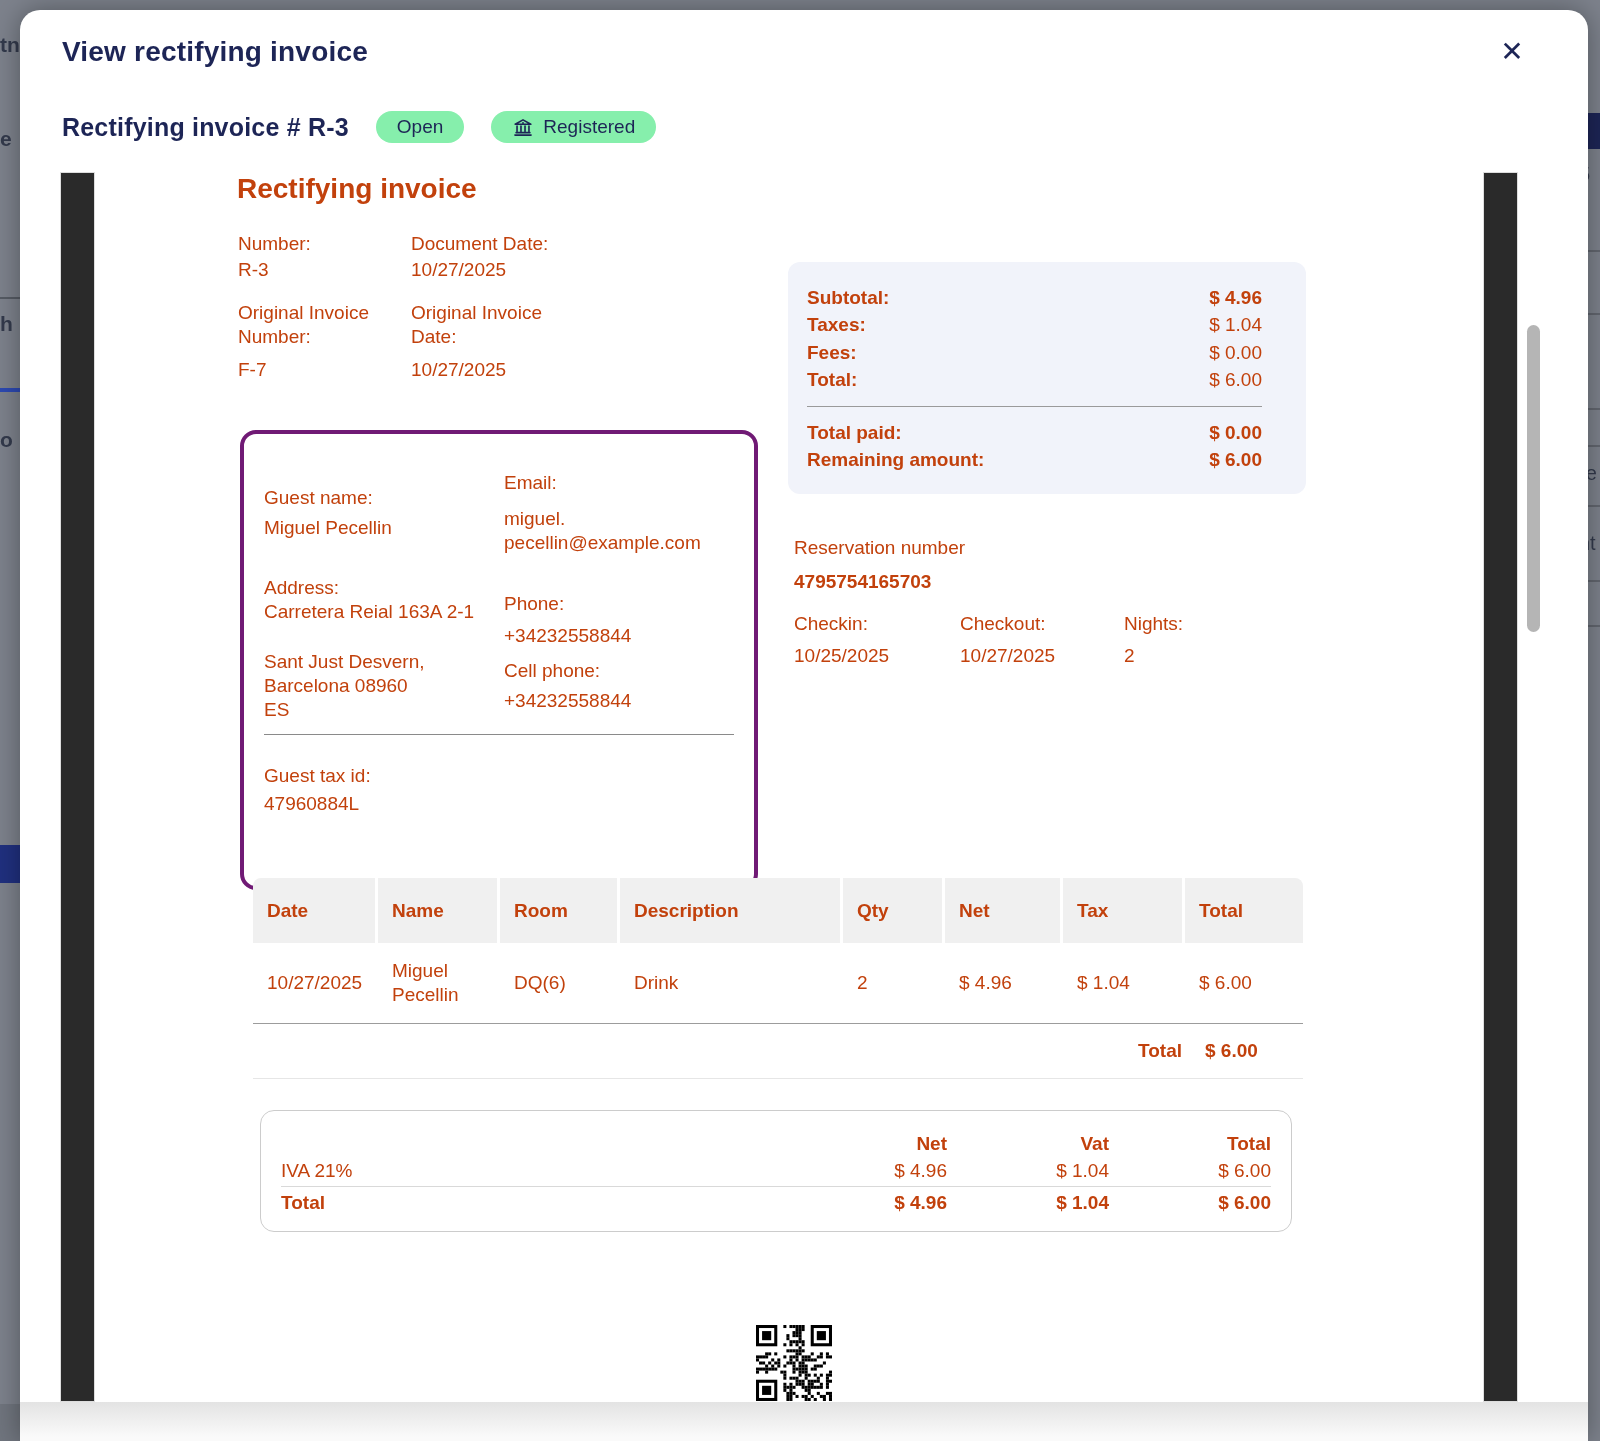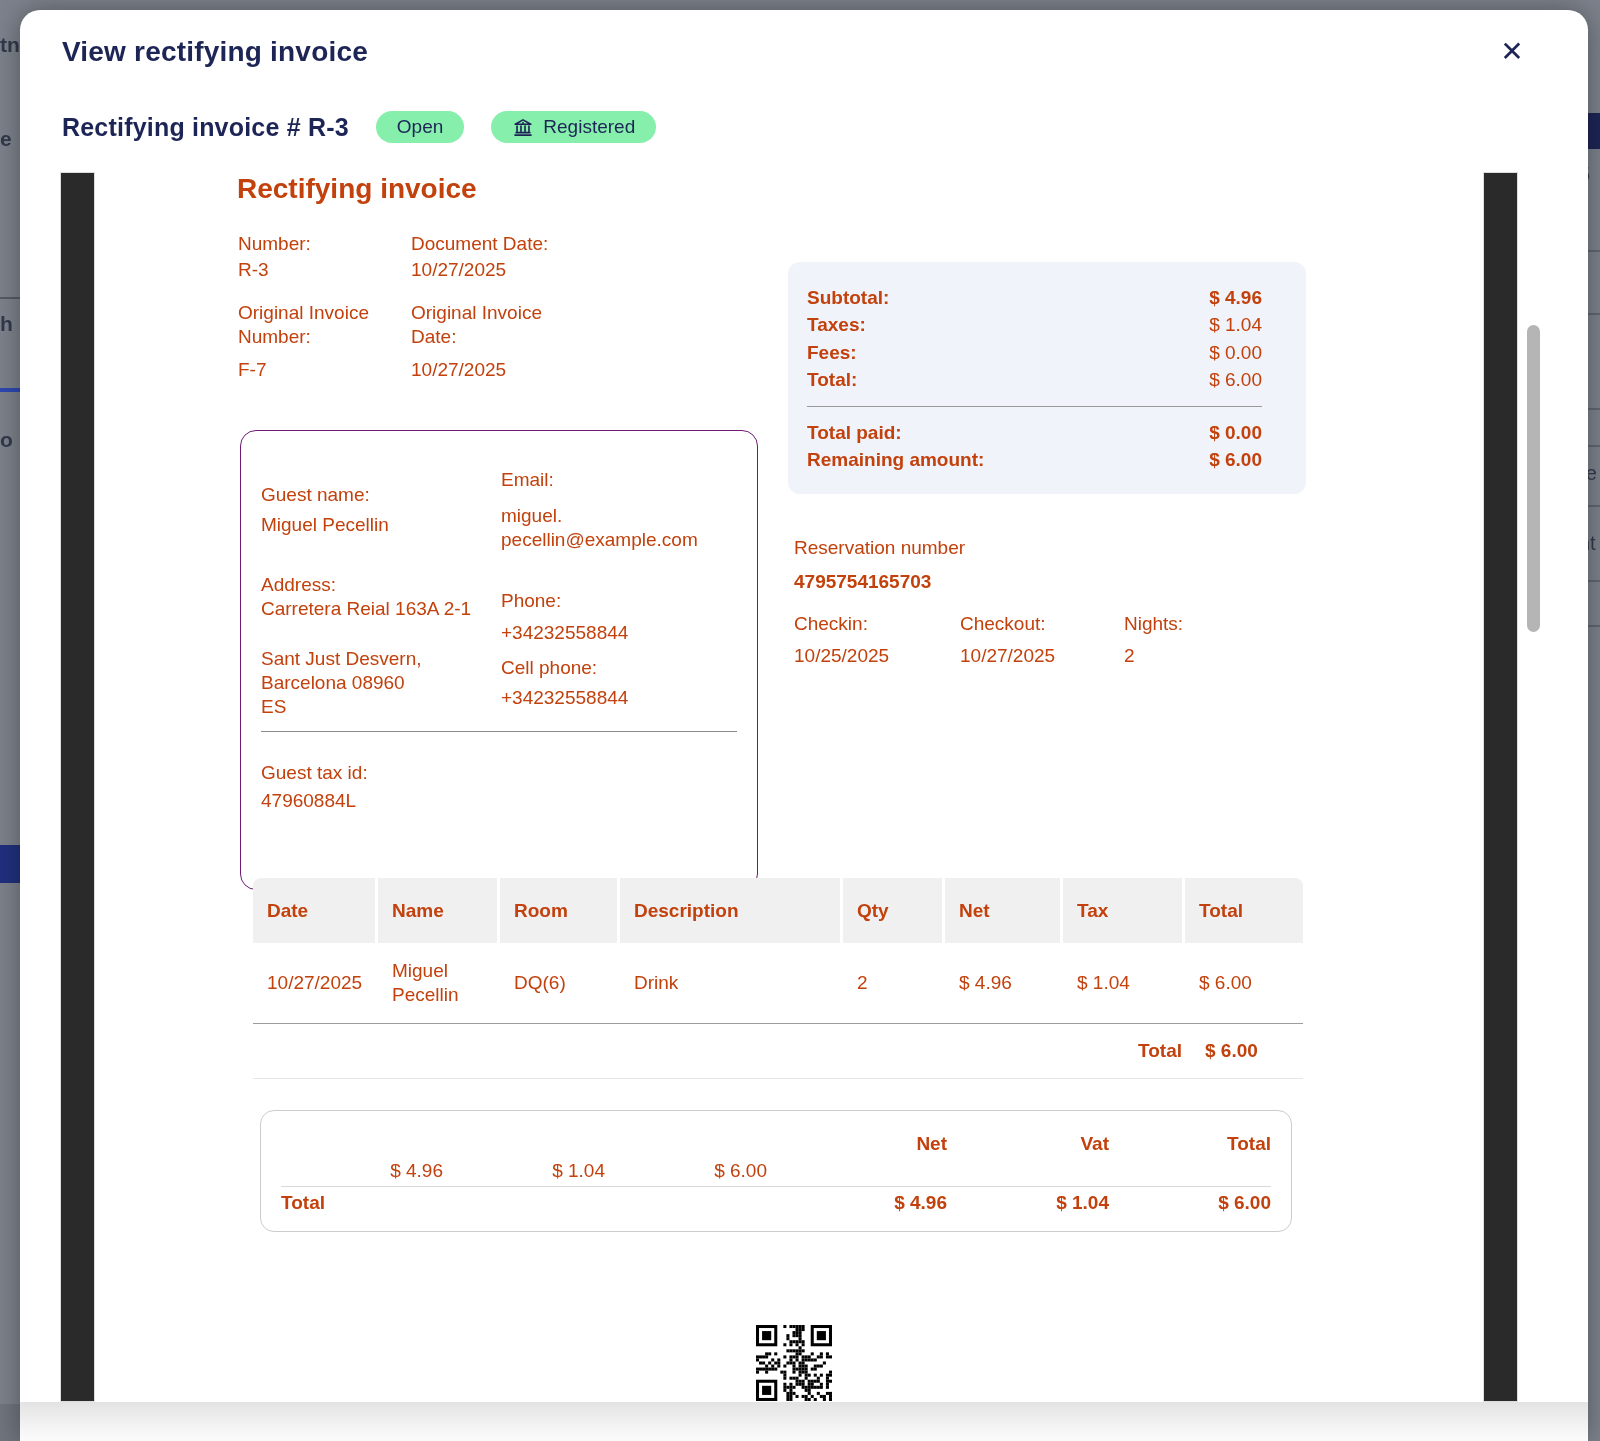--- a/index.html
+++ b/index.html
@@ -48,21 +48,21 @@
   .meta-col .v{margin-top:2px;}
   .meta-col .g{margin-top:19px;}
   .meta-col .v2{margin-top:9px;}
 
   .summary-box{left:693px;top:90px;width:518px;background:#f1f3fa;border-radius:12px;
     padding:22px 44px 20px 19px;}
   .srow{display:flex;justify-content:space-between;height:27.5px;align-items:center;}
   .srow .lab{font-weight:700;}
   .sdiv{border:none;border-top:1px solid #9a9a9a;margin:12px 0;}
 
-  .guest-box{left:145px;top:258px;width:518px;height:460px;border:1px solid #701a75;border-radius:16px;}
+  .guest-box{left:145px;top:258px;width:518px;height:460px;border:4px solid #701a75;border-radius:16px;}
   .gcolL{position:absolute;left:20px;top:52px;width:245px;}
   .gcolR{position:absolute;left:260px;top:37px;width:235px;}
   .gdiv{position:absolute;left:20px;right:20px;top:300px;border-top:1px solid #8a8a8a;}
   .gtax{position:absolute;left:20px;top:330px;}
   .nowrap{white-space:nowrap;}
 
   .resv-label{left:699px;top:364px;}
   .resv-num{left:699px;top:398px;font-weight:700;}
   .stay{top:440px;}
   .stay .v{margin-top:8px;}
@@ -264,20 +264,21 @@
     </div>
 
     <div class="abs tax-box">
       <div class="trow">
         <span class="tlab"></span>
         <span class="tc b">Net</span>
         <span class="tc b">Vat</span>
         <span class="tc b">Total</span>
       </div>
       <div class="trow">
+        <span class="tlab">IVA 21%</span>
         <span class="tc">$ 4.96</span>
         <span class="tc">$ 1.04</span>
         <span class="tc">$ 6.00</span>
       </div>
       <hr class="tdiv">
       <div class="trow">
         <span class="tlab b">Total</span>
         <span class="tc b">$ 4.96</span>
         <span class="tc b">$ 1.04</span>
         <span class="tc b">$ 6.00</span>

